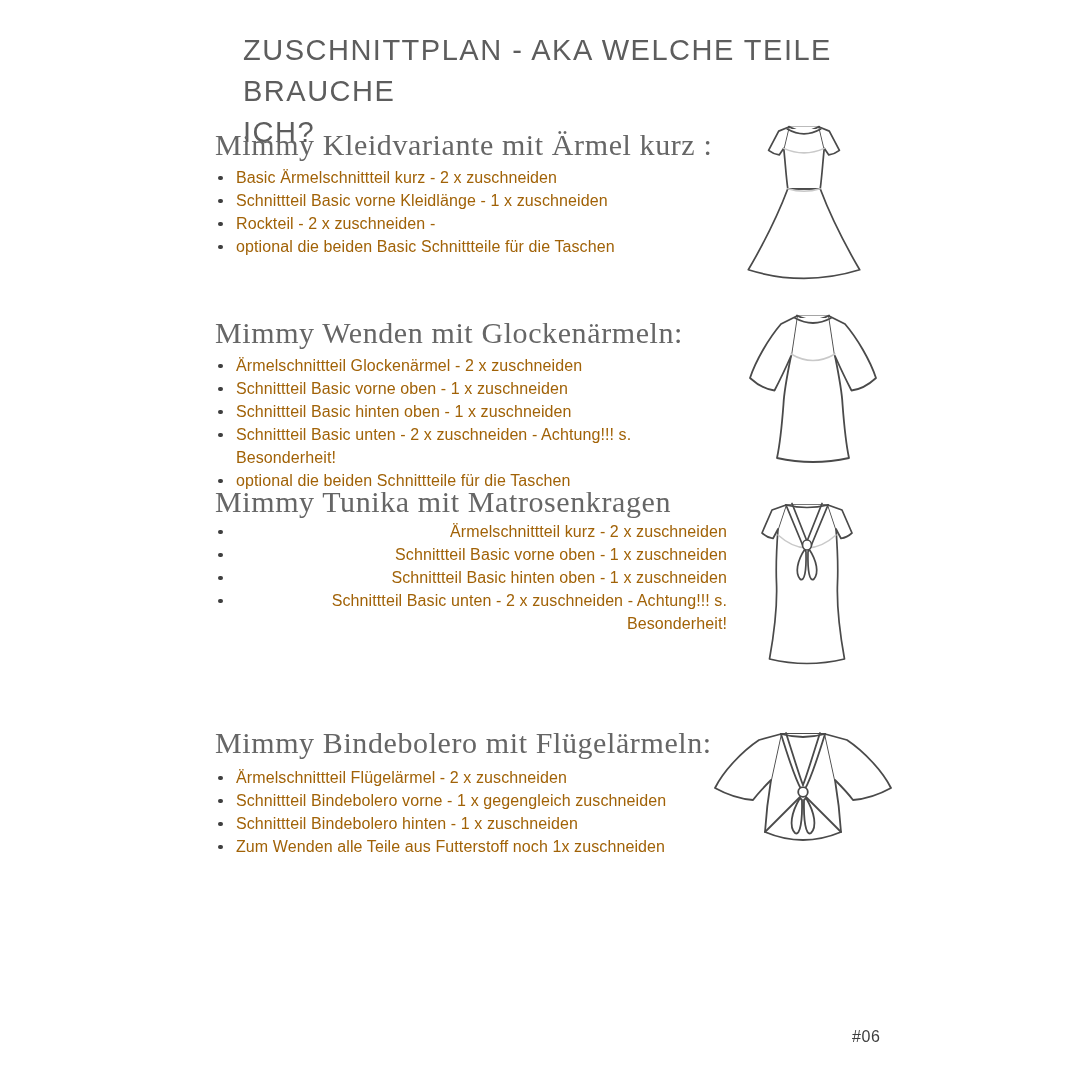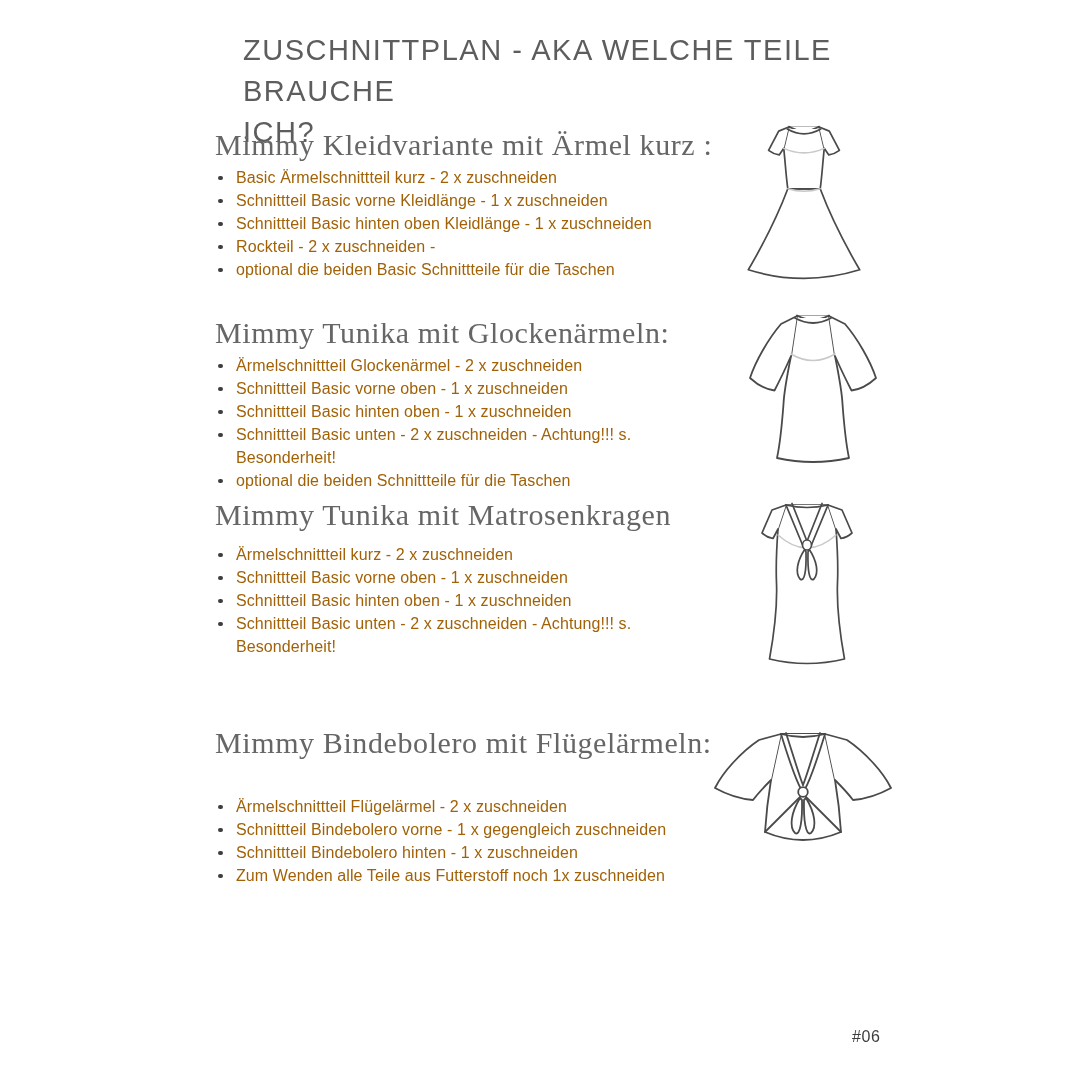--- a/index.html
+++ b/index.html
@@ -49,47 +49,46 @@
   .illus svg{display:block;width:100%;height:100%;}
   .page-number{
     position:absolute;left:852px;top:1024px;
     font-size:16px;line-height:26px;
     letter-spacing:0.6px;
     color:#3e3e3e;
   }
   
   #sec1-h{top:124px;} #sec1-l{top:166px;}
   #sec2-h{top:312px;} #sec2-l{top:354px;}
-  #sec3-h{top:494px;text-align:center;} #sec3-l{top:543px;}
-  #sec4-h{top:722px;} #sec4-l{top:766px;margin-top:29px;}
+  #sec3-h{top:481px;text-align:center;} #sec3-l{top:520px;text-align:right;}
+  #sec4-h{top:722px;} #sec4-l{top:766px;}
   #illus-dress  {left:738px;top:122px;width:132px;height:164px;}
   #illus-bell   {left:726px;top:312px;width:174px;height:152px;}
   #illus-sailor {left:727px;top:497px;width:160px;height:176px;}
   #illus-bolero {left:696px;top:726px;width:214px;height:148px;}
 </style>
 </head>
 <body>
 
 <div class="page">
 
   <div class="doc-title">
     <div>ZUSCHNITTPLAN - AKA WELCHE TEILE BRAUCHE</div>
     <div>ICH?</div>
   </div>
 
   <h2 class="section-heading section" id="sec1-h">Mimmy Kleidvariante mit Ärmel kurz :</h2>
   <ul class="item-list section" id="sec1-l">
     <li>Basic Ärmelschnittteil kurz - 2 x zuschneiden</li>
     <li>Schnittteil Basic vorne  Kleidlänge - 1 x zuschneiden</li>
-    <li>Schnittteil Basic hinten oben Kleidlänge - 1 x zuschneiden</li>
     <li>Rockteil - 2 x zuschneiden -</li>
     <li>optional die beiden Basic Schnittteile für die Taschen</li>
   </ul>
 
-  <h2 class="section-heading section" id="sec2-h">Mimmy Tunika mit Glockenärmeln:</h2>
+  <h2 class="section-heading section" id="sec2-h">Mimmy Wenden mit Glockenärmeln:</h2>
   <ul class="item-list section" id="sec2-l">
     <li>Ärmelschnittteil Glockenärmel - 2 x zuschneiden</li>
     <li>Schnittteil Basic vorne oben - 1 x zuschneiden</li>
     <li>Schnittteil Basic hinten oben - 1 x zuschneiden</li>
     <li>Schnittteil Basic unten - 2 x zuschneiden - Achtung!!! s. Besonderheit!</li>
     <li>optional die beiden Schnittteile für die Taschen</li>
   </ul>
 
   <h2 class="section-heading section" id="sec3-h">Mimmy Tunika mit Matrosenkragen</h2>
   <ul class="item-list section" id="sec3-l">

